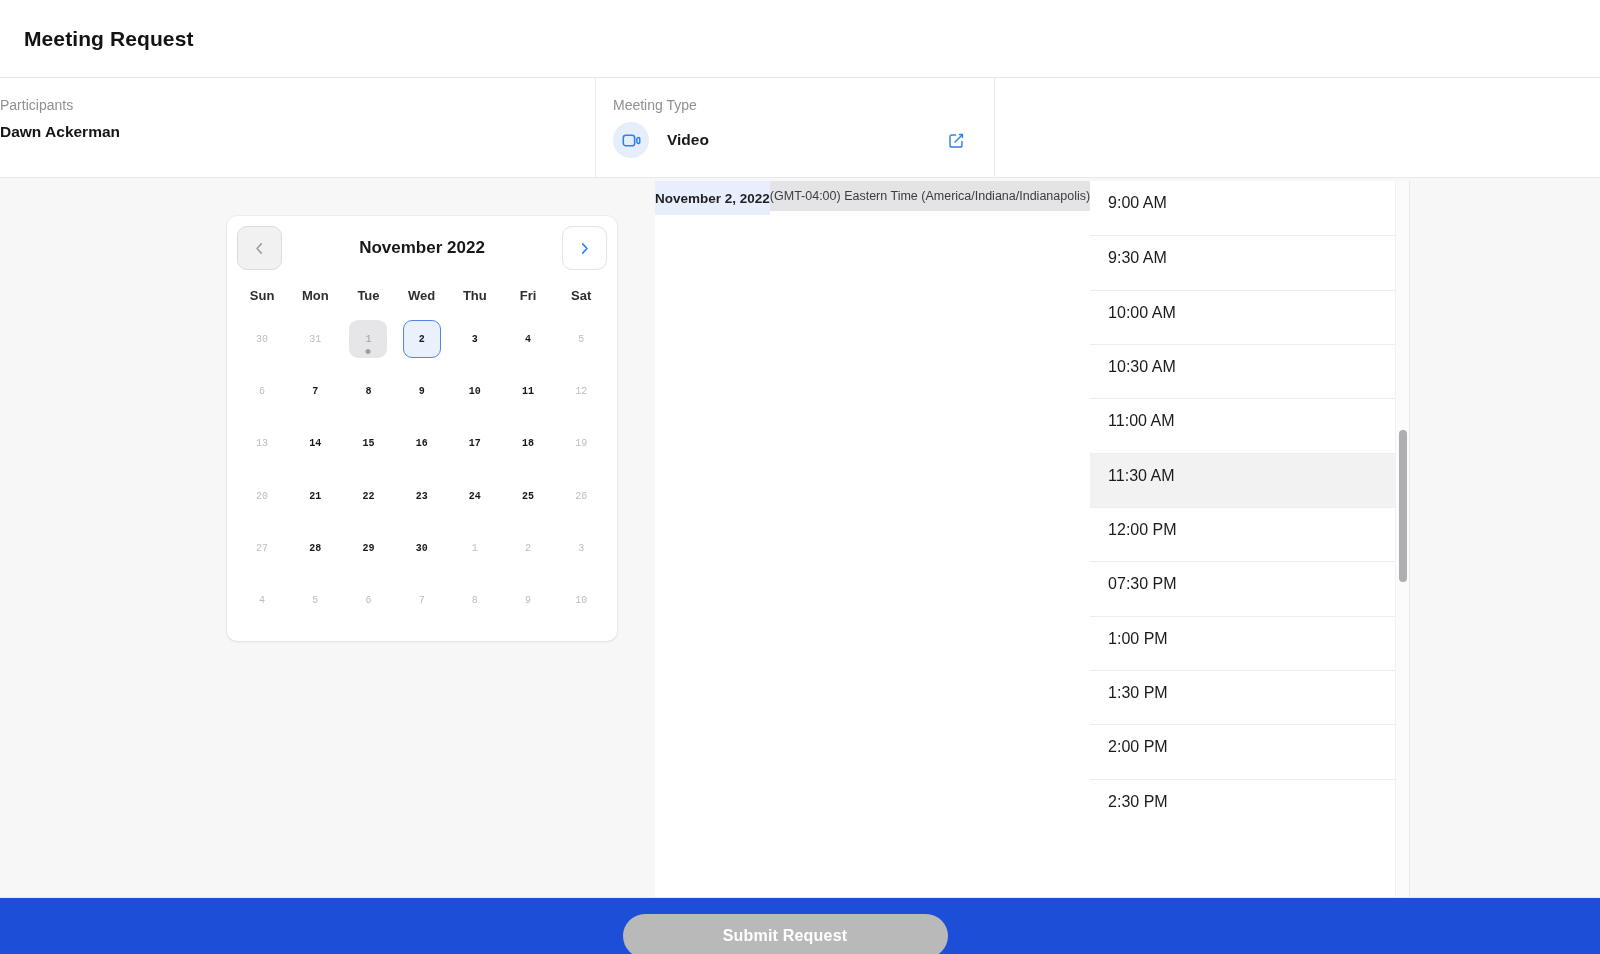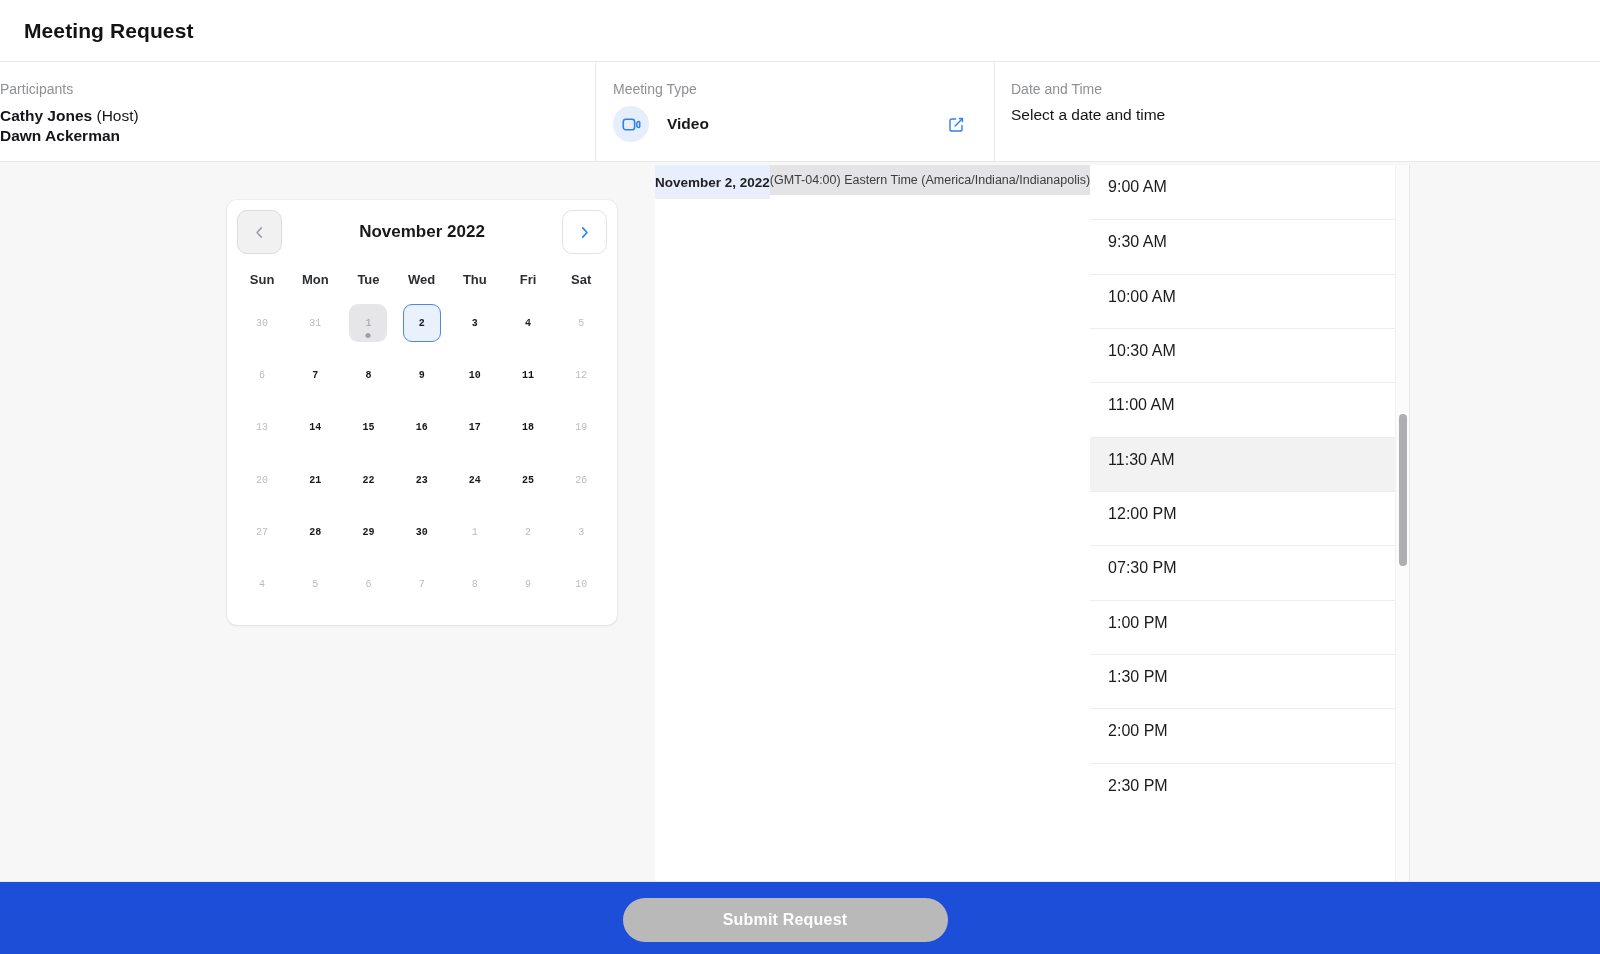--- a/index.html
+++ b/index.html
@@ -6,21 +6,21 @@
   html, body { width: 1600px; height: 954px; overflow: hidden; }
   body {
     font-family: "Liberation Sans", sans-serif;
     background: #ffffff;
     color: #17181a;
     position: relative;
   }
 
   
   .app-header {
-    height: 62px;
+    height: 78px;
     background: #fff;
     border-bottom: 1px solid var(--border, #e8e8e8);
     display: flex;
     align-items: center;
     padding-left: 24px;
   }
   .app-title { font-size: 21px; font-weight: 700; letter-spacing: .1px; color: #121315; }
 
   
   .info-bar {
@@ -156,21 +156,20 @@
 <body>
 
 <header class="app-header">
   <h1 class="app-title">Meeting Request</h1>
 </header>
 
 <div class="info-bar">
 
   <section class="info-section sec-participants">
     <div class="info-label">Participants</div>
-    <div class="participant-line"><span class="bold">Cathy Jones</span><span> (Host)</span></div>
     <div class="participant-line bold">Dawn Ackerman</div>
   </section>
 
   <section class="info-section sec-meeting-type">
     <div class="info-label">Meeting Type</div>
     <div class="mt-row">
       <span class="mt-circle">
         <span>
           <svg width="21" height="21" viewBox="0 0 24 24" fill="none" stroke="#2f80ed" stroke-width="1.8" stroke-linejoin="round" stroke-linecap="round">
             <rect x="2.6" y="6" width="13" height="12" rx="3"></rect>
@@ -184,24 +183,20 @@
           <svg width="18" height="18" viewBox="0 0 24 24" fill="none" stroke="#2f80ed" stroke-width="1.9" stroke-linecap="round" stroke-linejoin="round">
             <path d="M20 12.5 v5 a2.5 2.5 0 0 1 -2.5 2.5 h-11 a2.5 2.5 0 0 1 -2.5 -2.5 v-11 a2.5 2.5 0 0 1 2.5 -2.5 h5"></path>
             <path d="M10.8 13.2 L20.4 3.6"></path>
             <path d="M16.6 3.4 h4 v4"></path>
           </svg>
         </span>
       </button>
     </div>
   </section>
 
-  <section class="info-section sec-datetime">
-    <div class="info-label">Date and Time</div>
-    <div class="dt-value">Select a date and time</div>
-  </section>
 
 </div>
 
 <div class="main">
 
   <div class="left-col">
     <div class="calendar-card">
       <div class="cal-header">
         <button class="nav-btn nav-prev">
           <span>

